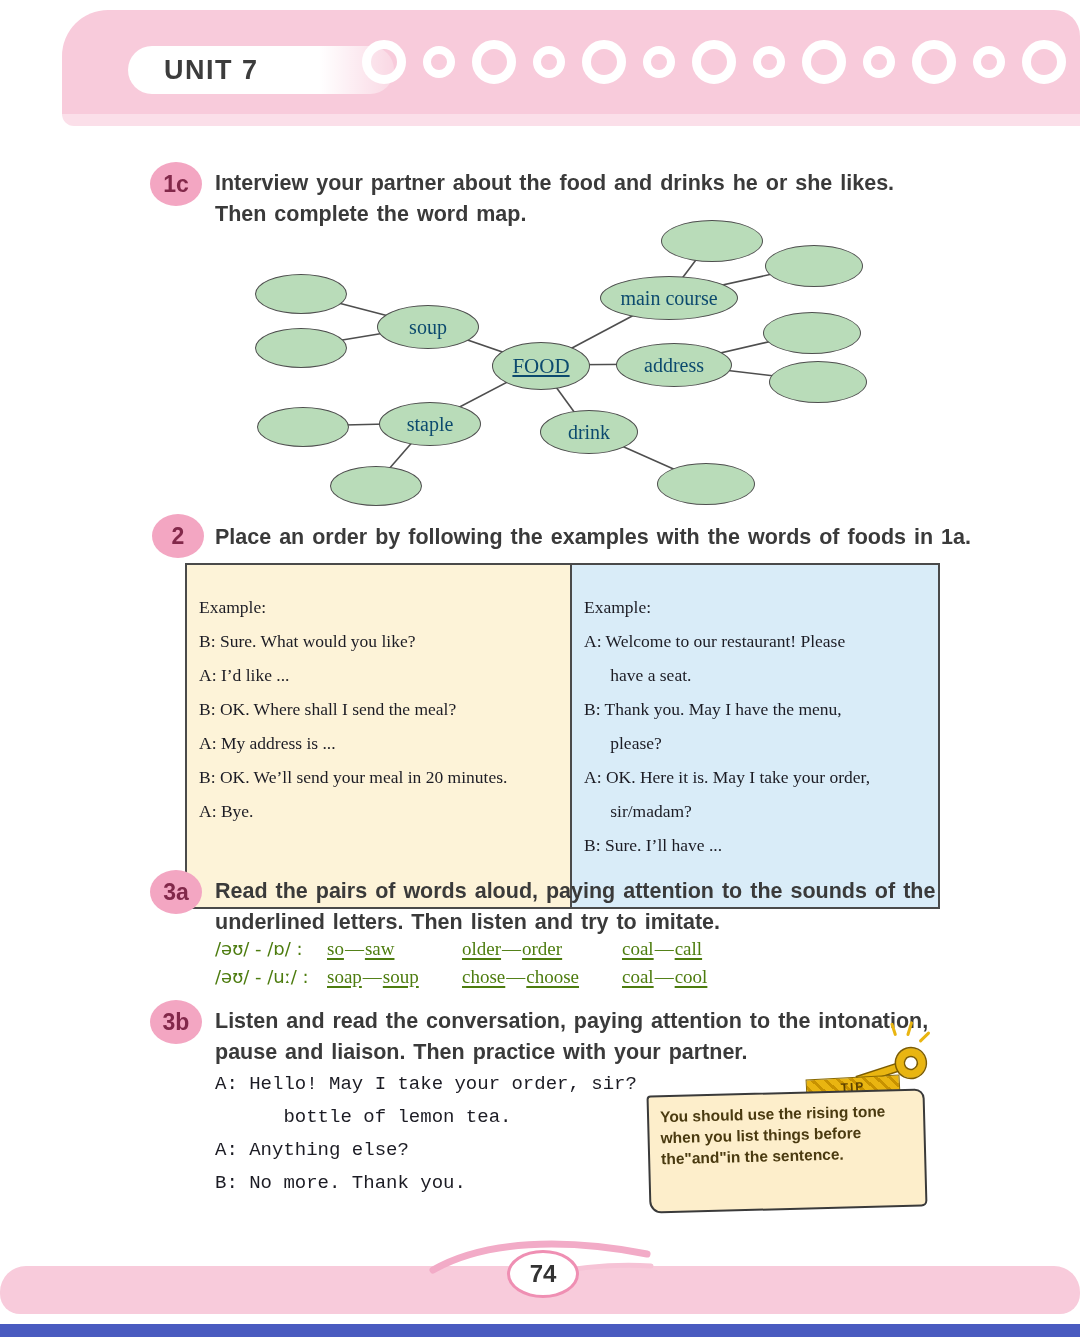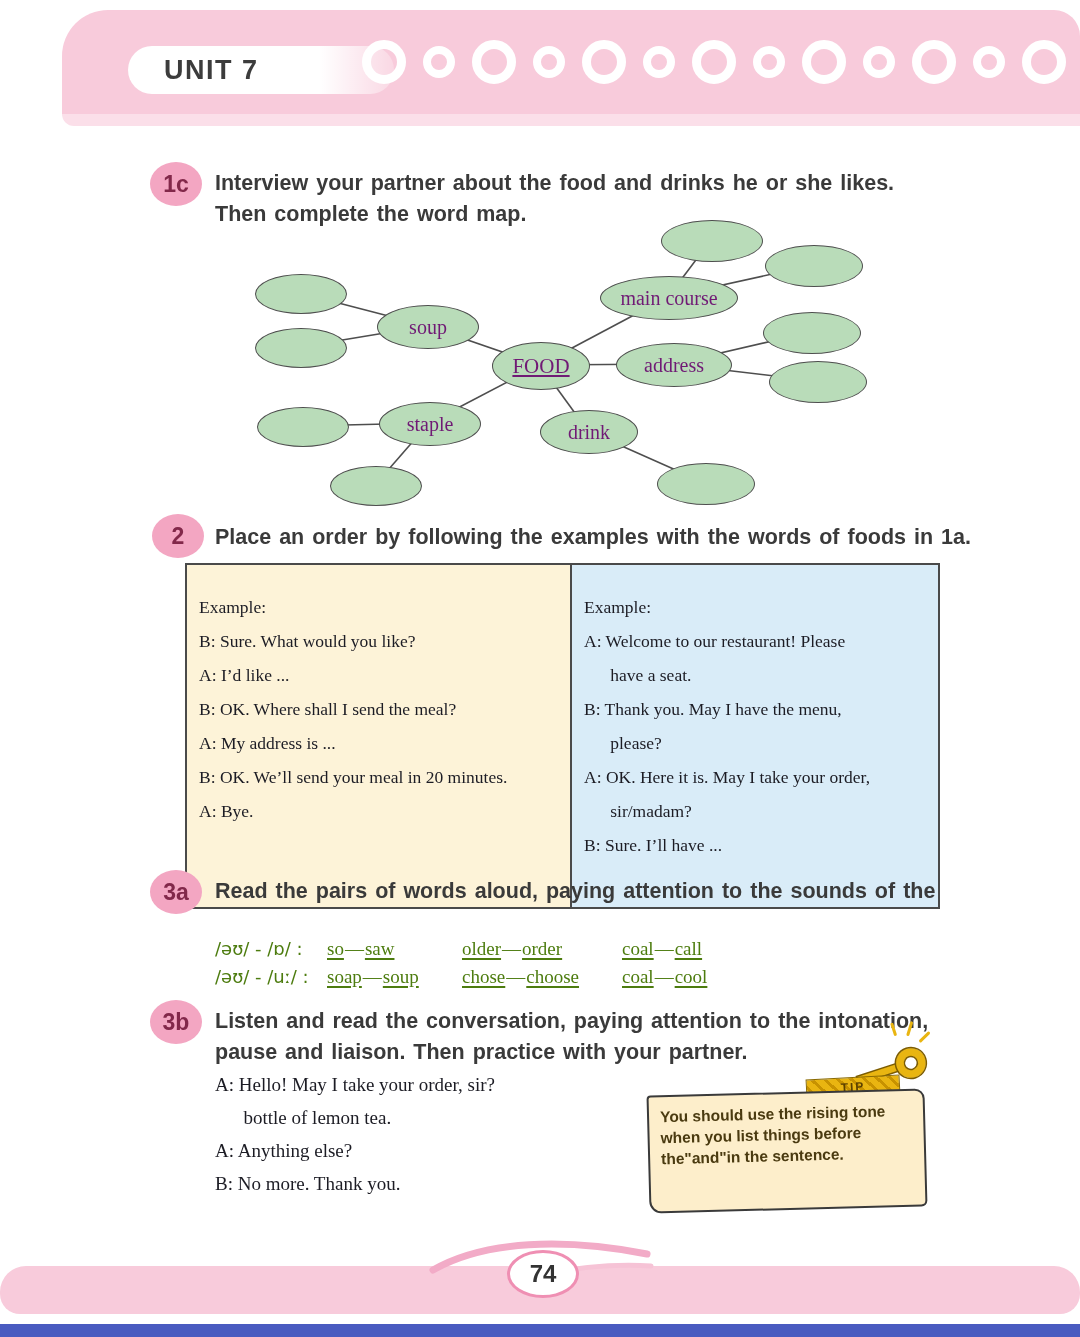--- a/index.html
+++ b/index.html
@@ -39,21 +39,21 @@
   }
   .instr { position:absolute; font-weight:bold; color:#3a3a3a; }
   .instr .iline { font-size:21.5px; line-height:31px; word-spacing:2px; }
 
   
   .wordmap { position:absolute; left:205px; top:212px; width:700px; height:310px; }
   .map-lines { position:absolute; left:0; top:0; }
   .node {
     position:absolute; background:#b9dcb9; border:1.6px solid #4e4e4e;
     border-radius:50%; display:flex; align-items:center; justify-content:center;
-    font-family:"Liberation Serif", serif; font-size:20px; color:#701a75;
+    font-family:"Liberation Serif", serif; font-size:20px; color:#0c4a6e;
   }
   .node.center { font-size:21px;text-decoration:underline; }
 
   
   .box {
     position:absolute; border:2px solid #4a4a4a; padding:25px 12px;
     font-family:"Liberation Serif", serif; font-size:17.5px; color:#1c1c24;
   }
   .box .line { line-height:34px; white-space:pre; }
   .box-left  { left:185px; top:563px; width:372px; height:292px; background:#fdf3d8; }
@@ -62,21 +62,21 @@
   
   .sound-rows { position:absolute; left:215px; top:938px; color:#4d7c0f; }
   .sound-row { height:28px; display:flex; align-items:baseline; }
   .phon { display:inline-block; width:112px; font-family:"DejaVu Sans", sans-serif; font-size:18px; }
   .pair { display:inline-block; font-family:"Liberation Serif", serif; font-size:19px; }
   .pair.p1 { width:135px; } .pair.p2 { width:160px; }
   .pair .w { text-decoration:underline; text-underline-offset:3px; text-decoration-thickness:1.5px; }
   .pair .dash { padding:0 1px; }
 
   
-  .dialogue { position:absolute; left:215px; top:1068px; font-family:Liberation Serif, serif;
+  .dialogue { position:absolute; left:215px; top:1068px; font-family:Liberation Mono, monospace;
               font-size:19px; line-height:33px; color:#1c1c24; }
   .dialogue .dline { white-space:pre; }
 
   
   .tip-note {
     position:absolute; left:648px; top:1092px; width:252px; height:96px;
     background:#fdeecb; border:2px solid #3a3a3a; border-radius:4px 10px 6px 12px;
     transform:rotate(-1.5deg); padding:9px 11px;
     font-size:15.5px; font-weight:bold; line-height:21px; color:#4a3a10;
   }
@@ -195,20 +195,21 @@
     <div class="line">B: Thank you. May I have the menu,</div>
     <div class="line">      please?</div>
     <div class="line">A: OK. Here it is. May I take your order,</div>
     <div class="line">      sir/madam?</div>
     <div class="line">B: Sure. I’ll have ...</div>
   </div>
 
   <div class="badge" style="left:150px; top:870px;">3a</div>
   <div class="instr" style="left:215px; top:876px; width:760px;">
     <div class="iline">Read the pairs of words aloud, paying attention to the sounds of the</div>
+    <div class="iline">underlined letters. Then listen and try to imitate.</div>
   </div>
 
   <div class="sound-rows">
     <div class="sound-row">
       <span class="phon">/əʊ/ - /ɒ/ :</span>
       <span class="pair p1"><span class="w">so</span><span class="dash">—</span><span class="w">saw</span></span>
       <span class="pair p2"><span class="w">older</span><span class="dash">—</span><span class="w">order</span></span>
       <span class="pair"><span class="w">coal</span><span class="dash">—</span><span class="w">call</span></span>
     </div>
     <div class="sound-row">

